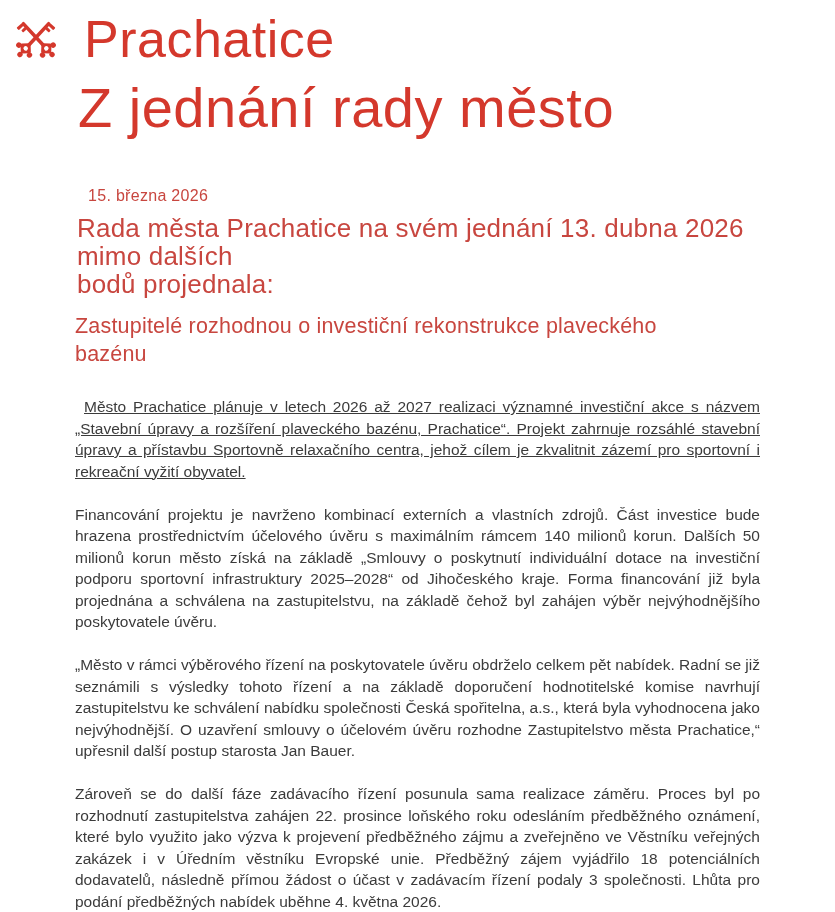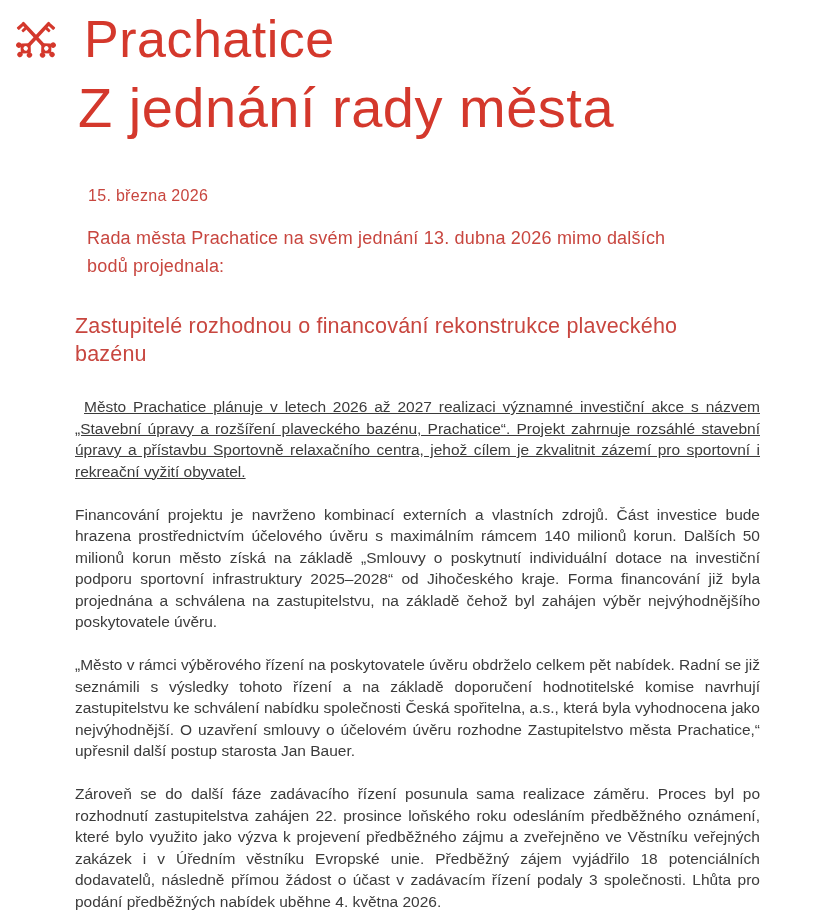--- a/index.html
+++ b/index.html
@@ -47,22 +47,22 @@
     top: 187px;
     font-size: 16px;
     letter-spacing: 0.3px;
     color: var(--heading-red, #c8463f);
   }
   .lead-heading {
     position: absolute;
     left: 75px;
     top: 212px;
     width: 712px;
-    margin: 12px;
-    font-size: 18px;
+    margin: 2px;
+    font-size: 26px;
     font-weight: normal;
     line-height: 28px;
     letter-spacing: 0.2px;
     color: var(--heading-red, #c8463f);
     white-space: pre-line;
   }
   .article-heading {
     position: absolute;
     left: 75px;
     top: 312px;
@@ -111,29 +111,29 @@
               <circle cx="13" cy="4" r="4.8"></circle>
               <circle cx="0" cy="15" r="4.8"></circle>
             </g>
           </g>
         </defs>
         <use href="#key" transform="translate(50,47) rotate(43)"></use>
         <use href="#key" transform="translate(50,47) rotate(-43) scale(-1,1)"></use>
       </svg>
     </span>
     <h1 class="brand-title">Prachatice</h1>
-    <h2 class="doc-title">Z jednání rady města</h2>
+    <h2 class="doc-title">Z jednání rady město</h2>
   </div>
 
   <div class="pub-date">15. března 2026</div>
 
   <h3 class="lead-heading">Rada města Prachatice na svém jednání 13. dubna 2026 mimo dalších
 bodů projednala:</h3>
 
-  <h4 class="article-heading">Zastupitelé rozhodnou o financování rekonstrukce plaveckého
+  <h4 class="article-heading">Zastupitelé rozhodnou o investiční rekonstrukce plaveckého
 bazénu</h4>
 
   <div class="article-body">
     <p class="first-indent">Město Prachatice plánuje v letech 2026 až 2027 realizaci významné investiční akce s názvem „Stavební úpravy a rozšíření plaveckého bazénu, Prachatice“. Projekt zahrnuje rozsáhlé stavební úpravy a přístavbu Sportovně relaxačního centra, jehož cílem je zkvalitnit zázemí pro sportovní i rekreační vyžití obyvatel.</p>
     <p>Financování projektu je navrženo kombinací externích a vlastních zdrojů. Část investice bude hrazena prostřednictvím účelového úvěru s maximálním rámcem 140 milionů korun. Dalších 50 milionů korun město získá na základě „Smlouvy o poskytnutí individuální dotace na investiční podporu sportovní infrastruktury 2025–2028“ od Jihočeského kraje. Forma financování již byla projednána a schválena na zastupitelstvu, na základě čehož byl zahájen výběr nejvýhodnějšího poskytovatele úvěru.</p>
     <p>„Město v rámci výběrového řízení na poskytovatele úvěru obdrželo celkem pět nabídek. Radní se již seznámili s výsledky tohoto řízení a na základě doporučení hodnotitelské komise navrhují zastupitelstvu ke schválení nabídku společnosti Česká spořitelna, a.s., která byla vyhodnocena jako nejvýhodnější. O uzavření smlouvy o účelovém úvěru rozhodne Zastupitelstvo města Prachatice,“ upřesnil další postup starosta Jan Bauer.</p>
     <p>Zároveň se do další fáze zadávacího řízení posunula sama realizace záměru. Proces byl po rozhodnutí zastupitelstva zahájen 22. prosince loňského roku odesláním předběžného oznámení, které bylo využito jako výzva k projevení předběžného zájmu a zveřejněno ve Věstníku veřejných zakázek i v Úředním věstníku Evropské unie. Předběžný zájem vyjádřilo 18 potenciálních dodavatelů, následně přímou žádost o účast v zadávacím řízení podaly 3 společnosti. Lhůta pro podání předběžných nabídek uběhne 4. května 2026.</p>
   </div>
 
 </div>

